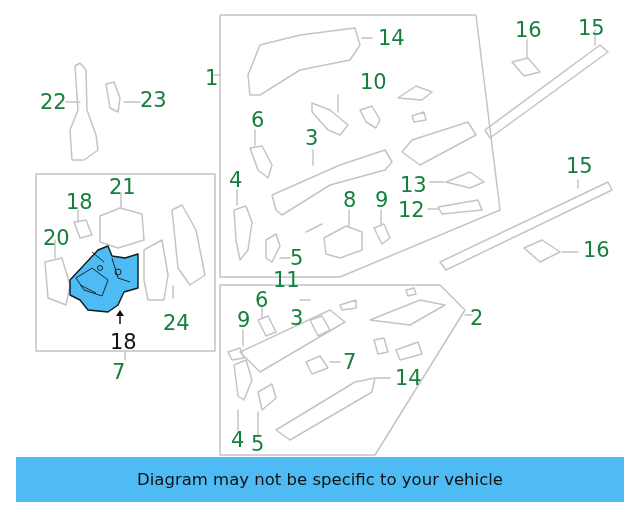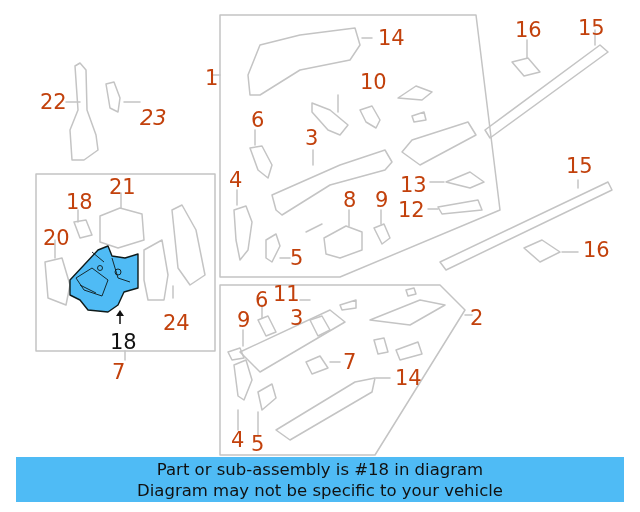--- a/index.html
+++ b/index.html
@@ -1,18 +1,18 @@
 <!DOCTYPE html>
 <html><head>
 <meta charset="utf-8">
 <style>
   html, body { margin:0; padding:0; background:#ffffff; }
   body { width:640px; height:512px; position:relative; overflow:hidden; font-family:"DejaVu Sans", sans-serif; }
   #diagram { position:absolute; left:0; top:0; width:640px; height:512px; }
-  .callout { position:absolute; font-family:"DejaVu Sans", sans-serif; font-size:21px; color:#c2410c; line-height:1; white-space:nowrap; }
+  .callout { position:absolute; font-family:"DejaVu Sans", sans-serif; font-size:21px; color:#15803d; line-height:1; white-space:nowrap; }
   .callout.active { color:#111111; }
   #banner { position:absolute; left:16px; top:457px; width:608px; height:45px; background:#4fbbf5; display:flex; flex-direction:column; align-items:center; justify-content:center; }
   #banner span { font-family:"DejaVu Sans", sans-serif; font-size:16.5px; color:#111; line-height:21px; }
 </style>
 </head>
 <body>
 
 <div id="diagram">
   <svg width="640" height="512" viewBox="0 0 640 512" xmlns="http://www.w3.org/2000/svg">
     <g fill="none" stroke="#c4c4c4" stroke-width="1.5" stroke-linejoin="round" stroke-linecap="round">
@@ -130,36 +130,35 @@
       <span class="callout" style="left: 231px; top: 430px;">4</span>
       <span class="callout" style="left: 290px; top: 248px;">5</span>
       <span class="callout" style="left: 251px; top: 434px;">5</span>
       <span class="callout" style="left: 251px; top: 110px;">6</span>
       <span class="callout" style="left: 255px; top: 290px;">6</span>
       <span class="callout" style="left: 343px; top: 352px;">7</span>
       <span class="callout" style="left: 343px; top: 190px;">8</span>
       <span class="callout" style="left: 375px; top: 190px;">9</span>
       <span class="callout" style="left: 237px; top: 310px;">9</span>
       <span class="callout" style="left: 328px; top: 72px; margin-left: 32px;">10</span>
-      <span class="callout" style="left: 273px; top: 284px;">11</span>
+      <span class="callout" style="left: 273px; top: 270px;">11</span>
       <span class="callout" style="left: 398px; top: 200px;">12</span>
       <span class="callout" style="left: 400px; top: 175px; text-align: right;">13</span>
       <span class="callout" style="left: 378px; top: 28px;">14</span>
       <span class="callout" style="left: 395px; top: 368px;">14</span>
       <span class="callout" style="left: 578px; top: 18px;">15</span>
       <span class="callout" style="left: 566px; top: 156px;">15</span>
       <span class="callout" style="left: 515px; top: 20px;">16</span>
       <span class="callout" style="left: 583px; top: 240px;">16</span>
       <span class="callout" style="left: 112px; top: 362px;">7</span>
       <span class="callout active" style="left: 110px; top: 332px;">18</span>
       <span class="callout" style="left: 66px; top: 192px;">18</span>
       <span class="callout" style="left: 43px; top: 228px;">20</span>
       <span class="callout" style="left: 109px; top: 177px;">21</span>
       <span class="callout" style="left: 40px; top: 92px;">22</span>
-      <span class="callout" style="left: 140px; top: 108px; font-style: italic;">23</span>
+      <span class="callout" style="left: 140px; top: 90px;">23</span>
       <span class="callout" style="left: 163px; top: 313px;">24</span>
     </div>
 </div>
 
 <div id="banner">
-  <span>Part or sub-assembly is #18 in diagram</span>
   <span>Diagram may not be specific to your vehicle</span>
 </div>
 
 </body></html>

